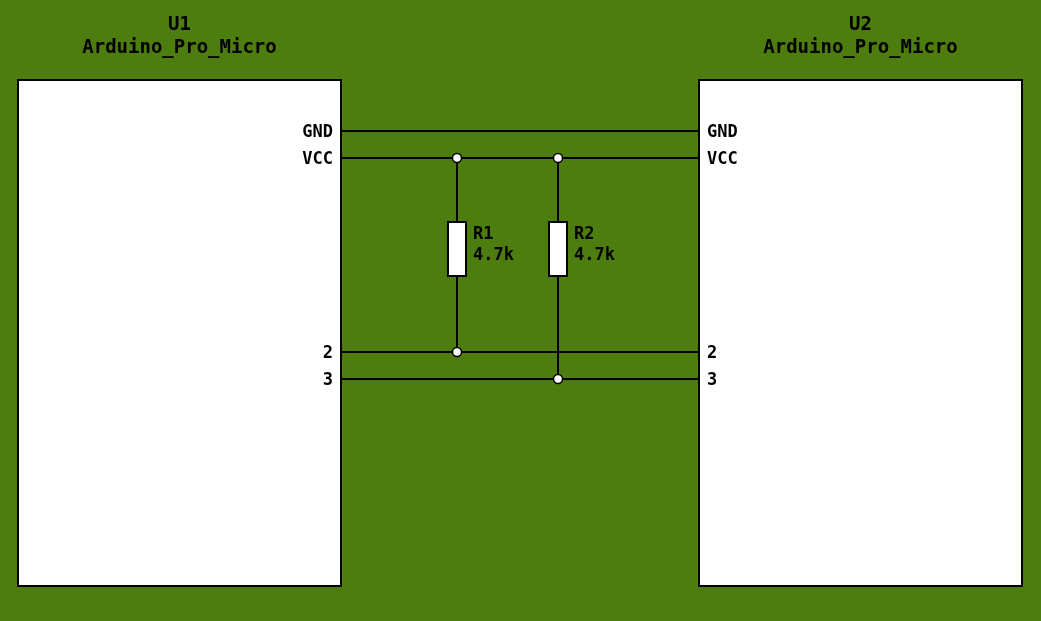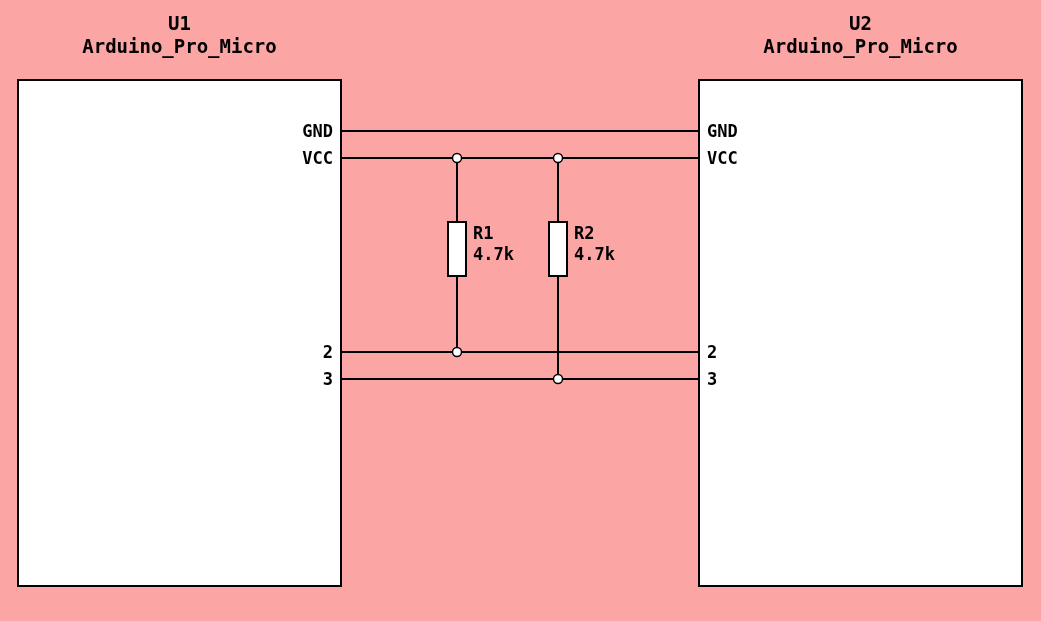--- a/index.html
+++ b/index.html
@@ -4,21 +4,21 @@
   <style>
     html, body {
       margin: 0;
       padding: 0;
       background: #ffffff;
     }
     #canvas {
       position: relative;
       width: 1041px;
       height: 621px;
-      background: #fca5a5;
+      background: #4d7c0f;
       overflow: hidden;
     }
     svg text {
       font-family: "DejaVu Sans Mono", "Liberation Mono", monospace;
       font-weight: bold;
       fill: #000000;
     }
     .title-ref   { font-size: 19px; }
     .title-value { font-size: 19px; }
     .pin-label   { font-size: 17px; }

